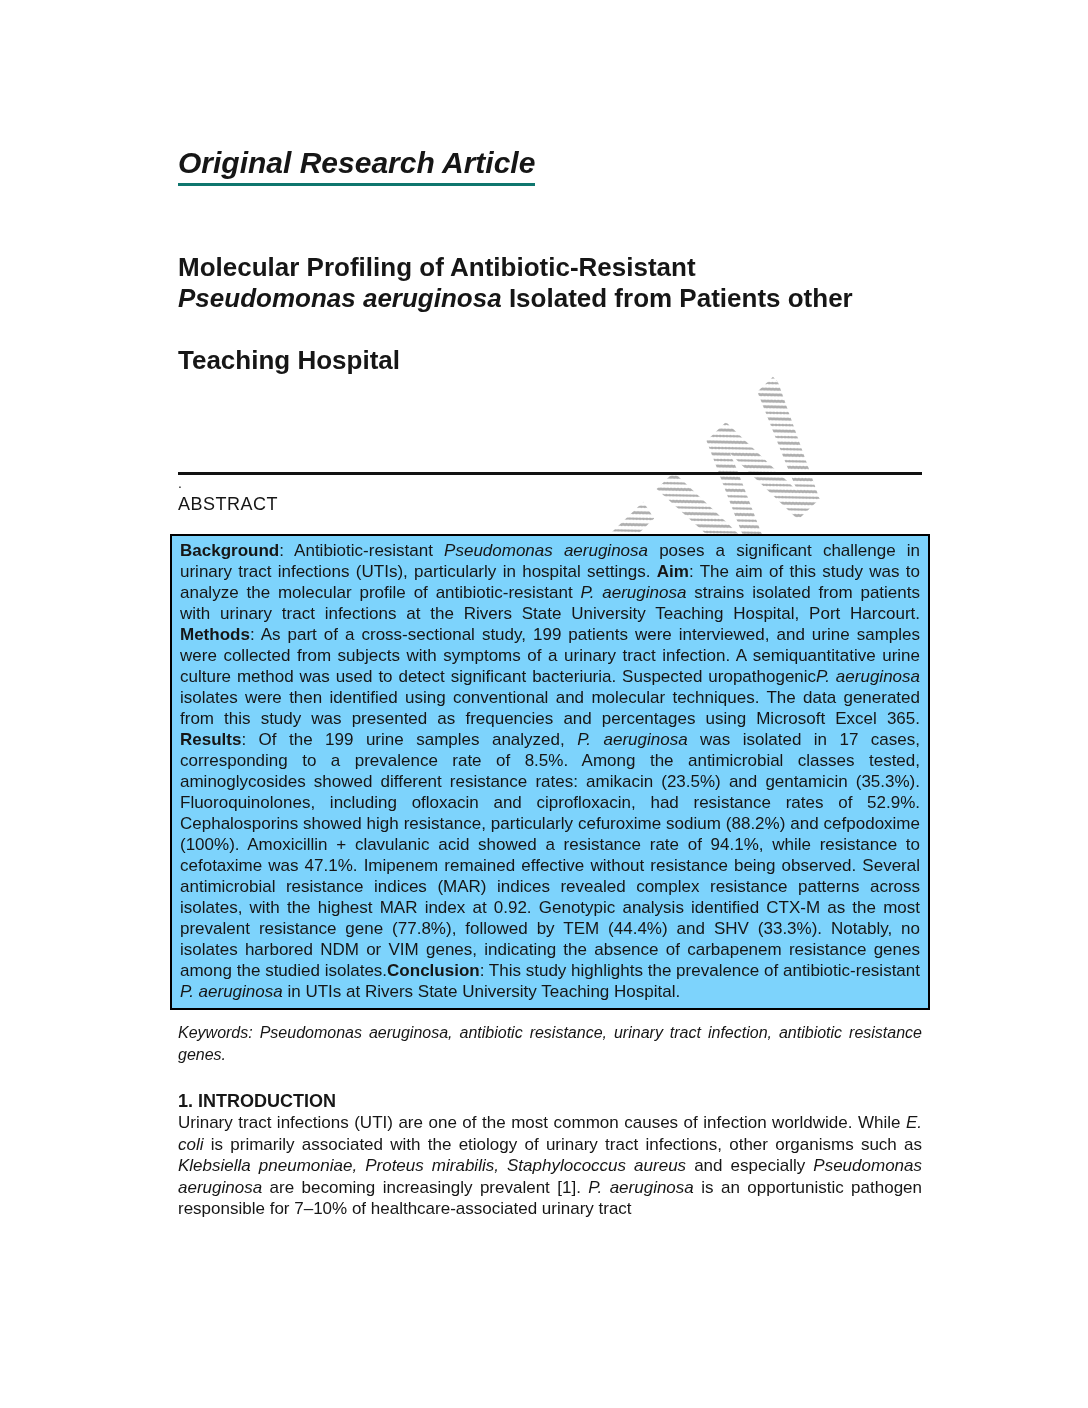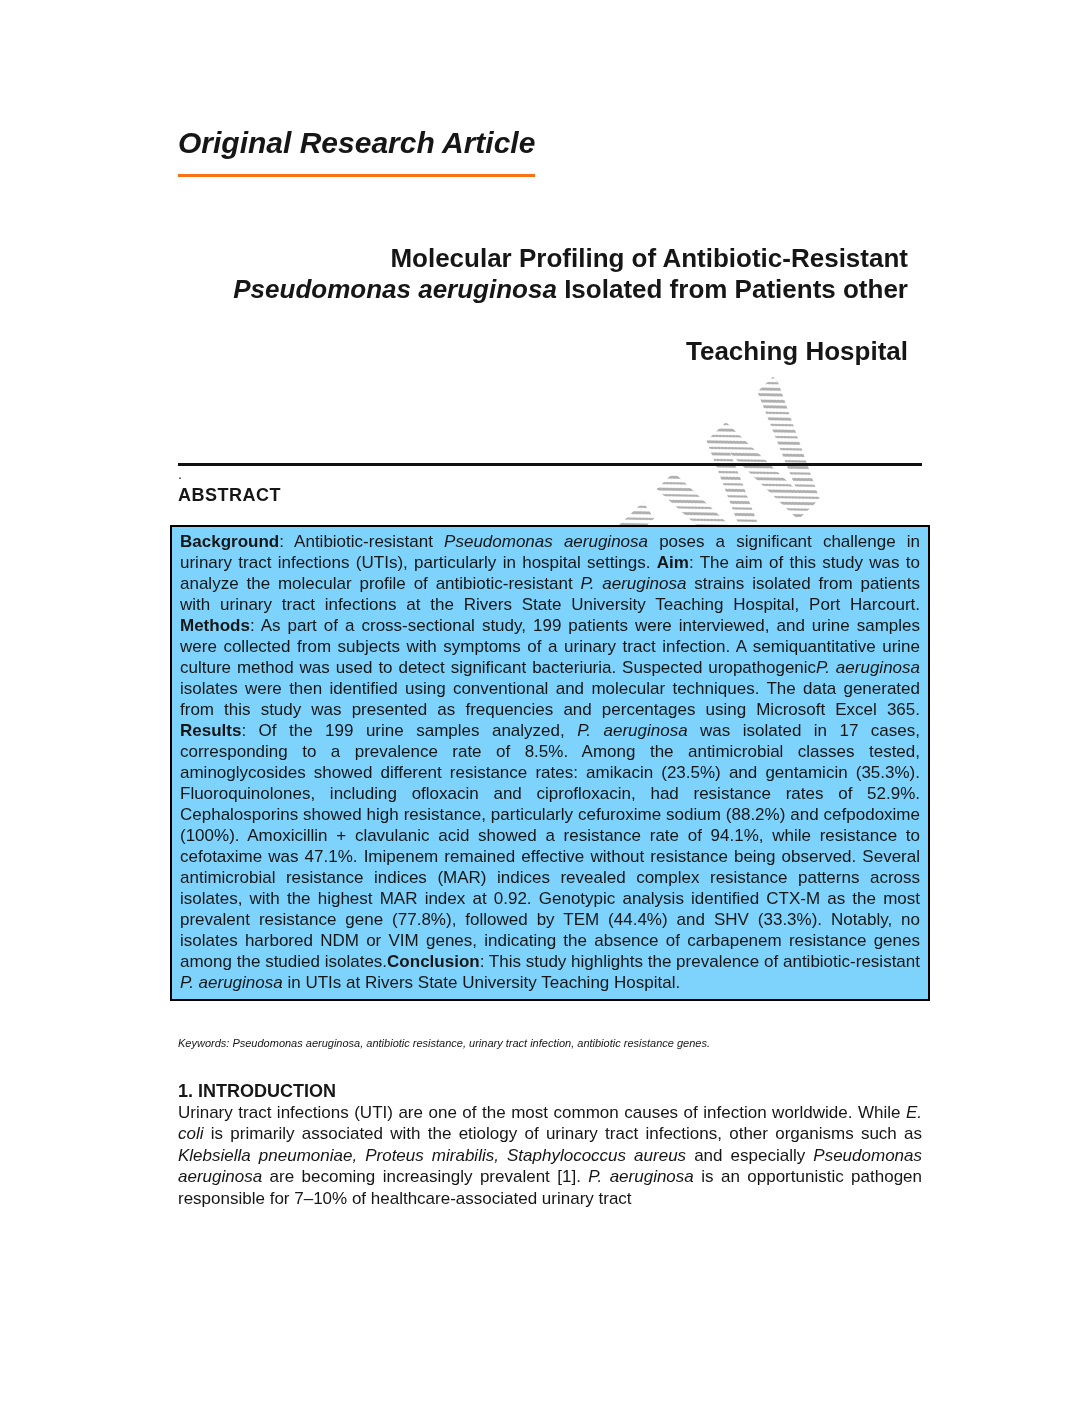--- a/index.html
+++ b/index.html
@@ -47,62 +47,63 @@
   }
   .article-type {
     margin-top: 126px;
     font-size: 30px;
     line-height: 34px;
   }
   .article-type > span {
     display: inline-block;
     font-weight: bold;
     font-style: italic;
-    border-bottom: 3px solid #f97316;
-    padding-bottom: 14px;
+    border-bottom: 3px solid #0f766e;
+    padding-bottom: 3px;
+    margin-top: 20px;
   }
   .paper-title {
     margin-top: 66px;
     font-size: 26px;
     line-height: 31px;
     font-weight: bold;
-    text-align: right;
+    text-align: left;
     padding-right: 14px;
   }
   .rule {
     margin-top: 96px;
     height: 3px;
     background: #111;
   }
   .pre-dot {
     margin-top: 2px;
     font-size: 14px;
     line-height: 13px;
   }
   .abstract-heading {
     margin-top: 3px;
     font-size: 18px;
     line-height: 22px;
-    font-weight: bold;
+    font-weight: normal;
     letter-spacing: 0.5px;
   }
   .abstract-box {
     margin: 19px -8px 8px -8px;
     border: 2px solid #000;
     background: #7dd3fc;
     padding: 4px 8px 6px 8px;
   }
   .body-text {
     font-size: 17px;
     line-height: 21px;
     text-align: justify;
   }
   .keywords {
-    margin-top: 32px;
-    font-size: 11px;
+    margin-top: 12px;
+    font-size: 16px;
     line-height: 21.5px;
     font-style: italic;
     text-align: justify;
   }
   .intro-heading {
     margin-top: 25px;
     font-size: 18px;
     line-height: 22px;
     font-weight: bold;
   }

